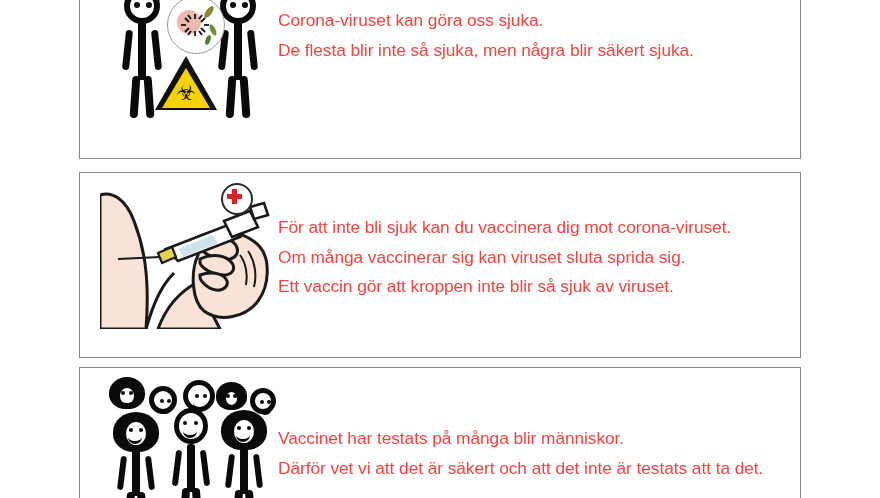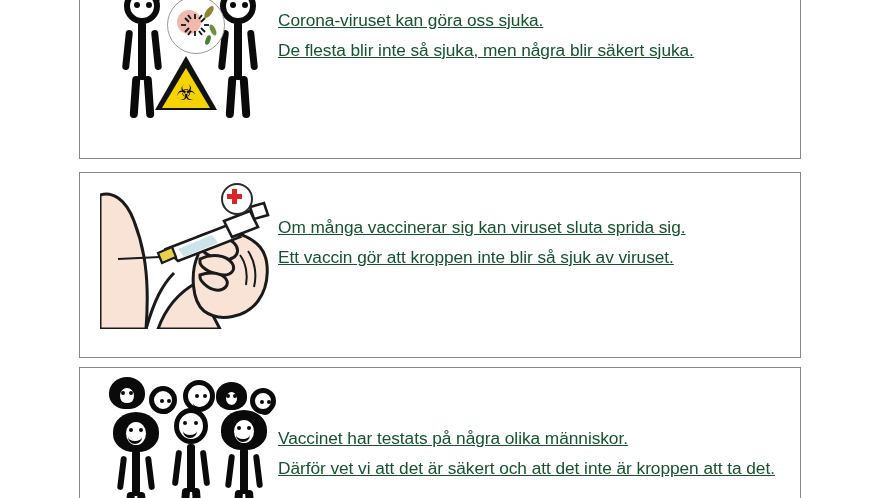--- a/index.html
+++ b/index.html
@@ -26,26 +26,25 @@
   #panel-2{top:172px;height:186px;}
   
   #panel-3{top:367px;height:160px;border-bottom:none;}
 
   .panel-inner{position:relative;width:100%;height:100%;}
 
   .art{position:absolute;}
   .text-block{
     position:absolute;
     left:198px;
-    color:#14532d;
+    color:#ef4444;
     font-size:17.3px;
     line-height:29.5px;
     white-space:nowrap;
     letter-spacing:-0.05px;
-    text-decoration:underline;
   }
   .text-line{display:block;}
 
   
   #art-1{left:30px;top:0px;width:160px;height:160px;}
 
   .stick{position:absolute;}
   .stick .head{
     position:absolute;border-radius:50%;
     border:6px solid #0a0a0a;background:#fff;
@@ -222,20 +221,21 @@
           </g>
         </svg>
 
         <div id="red-cross-badge">
           <div class="cross-v"></div>
           <div class="cross-h"></div>
         </div>
       </div>
 
       <div class="text-block" style="top:40px;">
+        <span class="text-line">För att inte bli sjuk kan du vaccinera dig mot corona-viruset.</span>
         <span class="text-line">Om många vaccinerar sig kan viruset sluta sprida sig.</span>
         <span class="text-line">Ett vaccin gör att kroppen inte blir så sjuk av viruset.</span>
       </div>
     </div>
   </section>
 
   <section class="panel" id="panel-3">
     <div class="panel-inner">
 
       <div class="art" id="art-3">
@@ -312,19 +312,19 @@
             <div class="torso" style="left:25px;top:36px;width:8px;height:46px;"></div>
             <div class="arm" style="left:12px;top:42px;width:6px;height:34px;transform:rotate(7deg);"></div>
             <div class="arm" style="left:40px;top:42px;width:6px;height:34px;transform:rotate(-7deg);"></div>
             <div class="leg" style="left:19px;top:78px;width:8px;height:32px;transform:rotate(4deg);"></div>
             <div class="leg" style="left:31px;top:78px;width:8px;height:32px;transform:rotate(-4deg);"></div>
           </div>
         </div>
       </div>
 
       <div class="text-block" style="top:56px;">
-        <span class="text-line">Vaccinet har testats på några olika människor.</span>
-        <span class="text-line">Därför vet vi att det är säkert och att det inte är kroppen att ta det.</span>
+        <span class="text-line">Vaccinet har testats på många blir människor.</span>
+        <span class="text-line">Därför vet vi att det är säkert och att det inte är testats att ta det.</span>
       </div>
     </div>
   </section>
 
 </div>
 
 </body></html>

